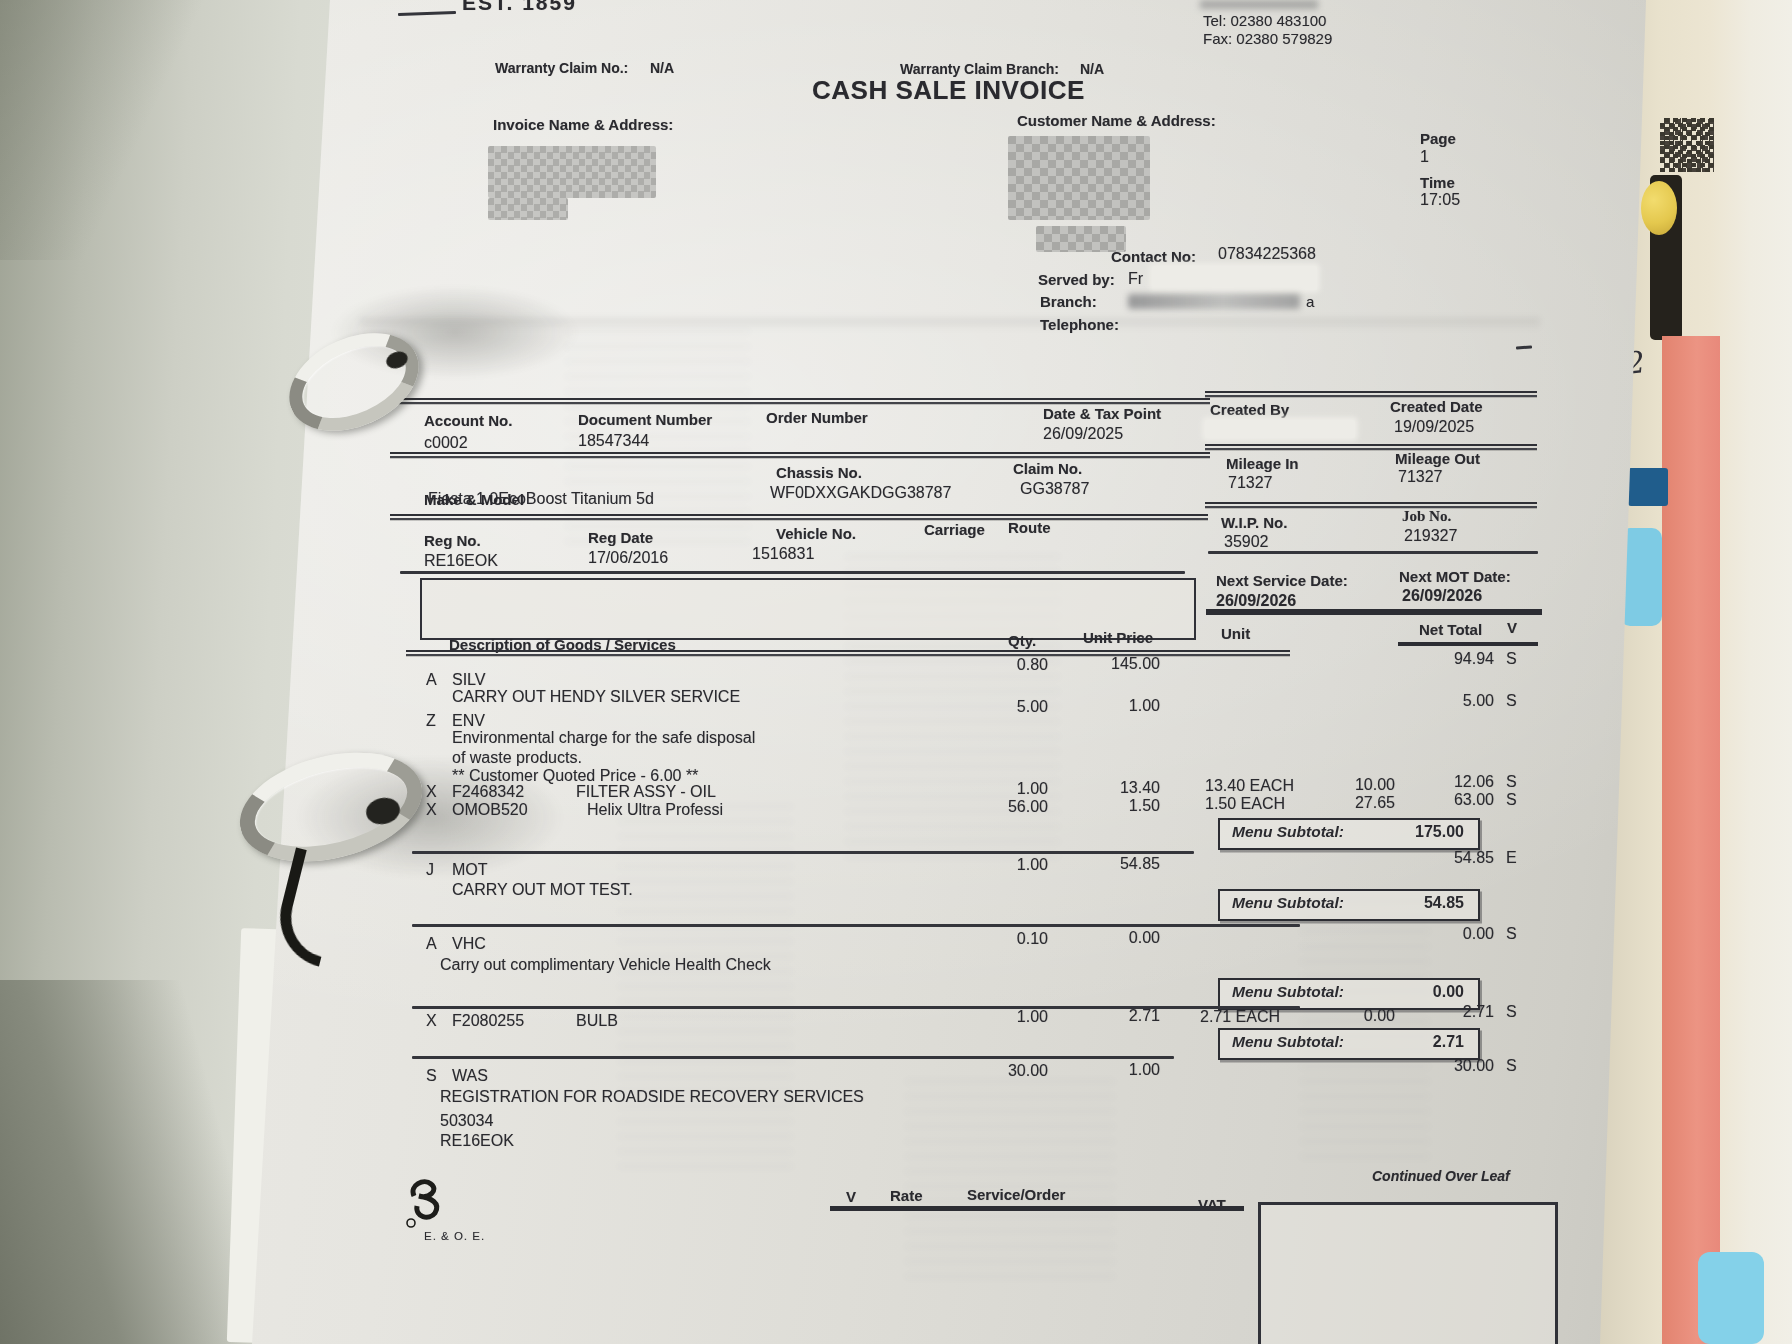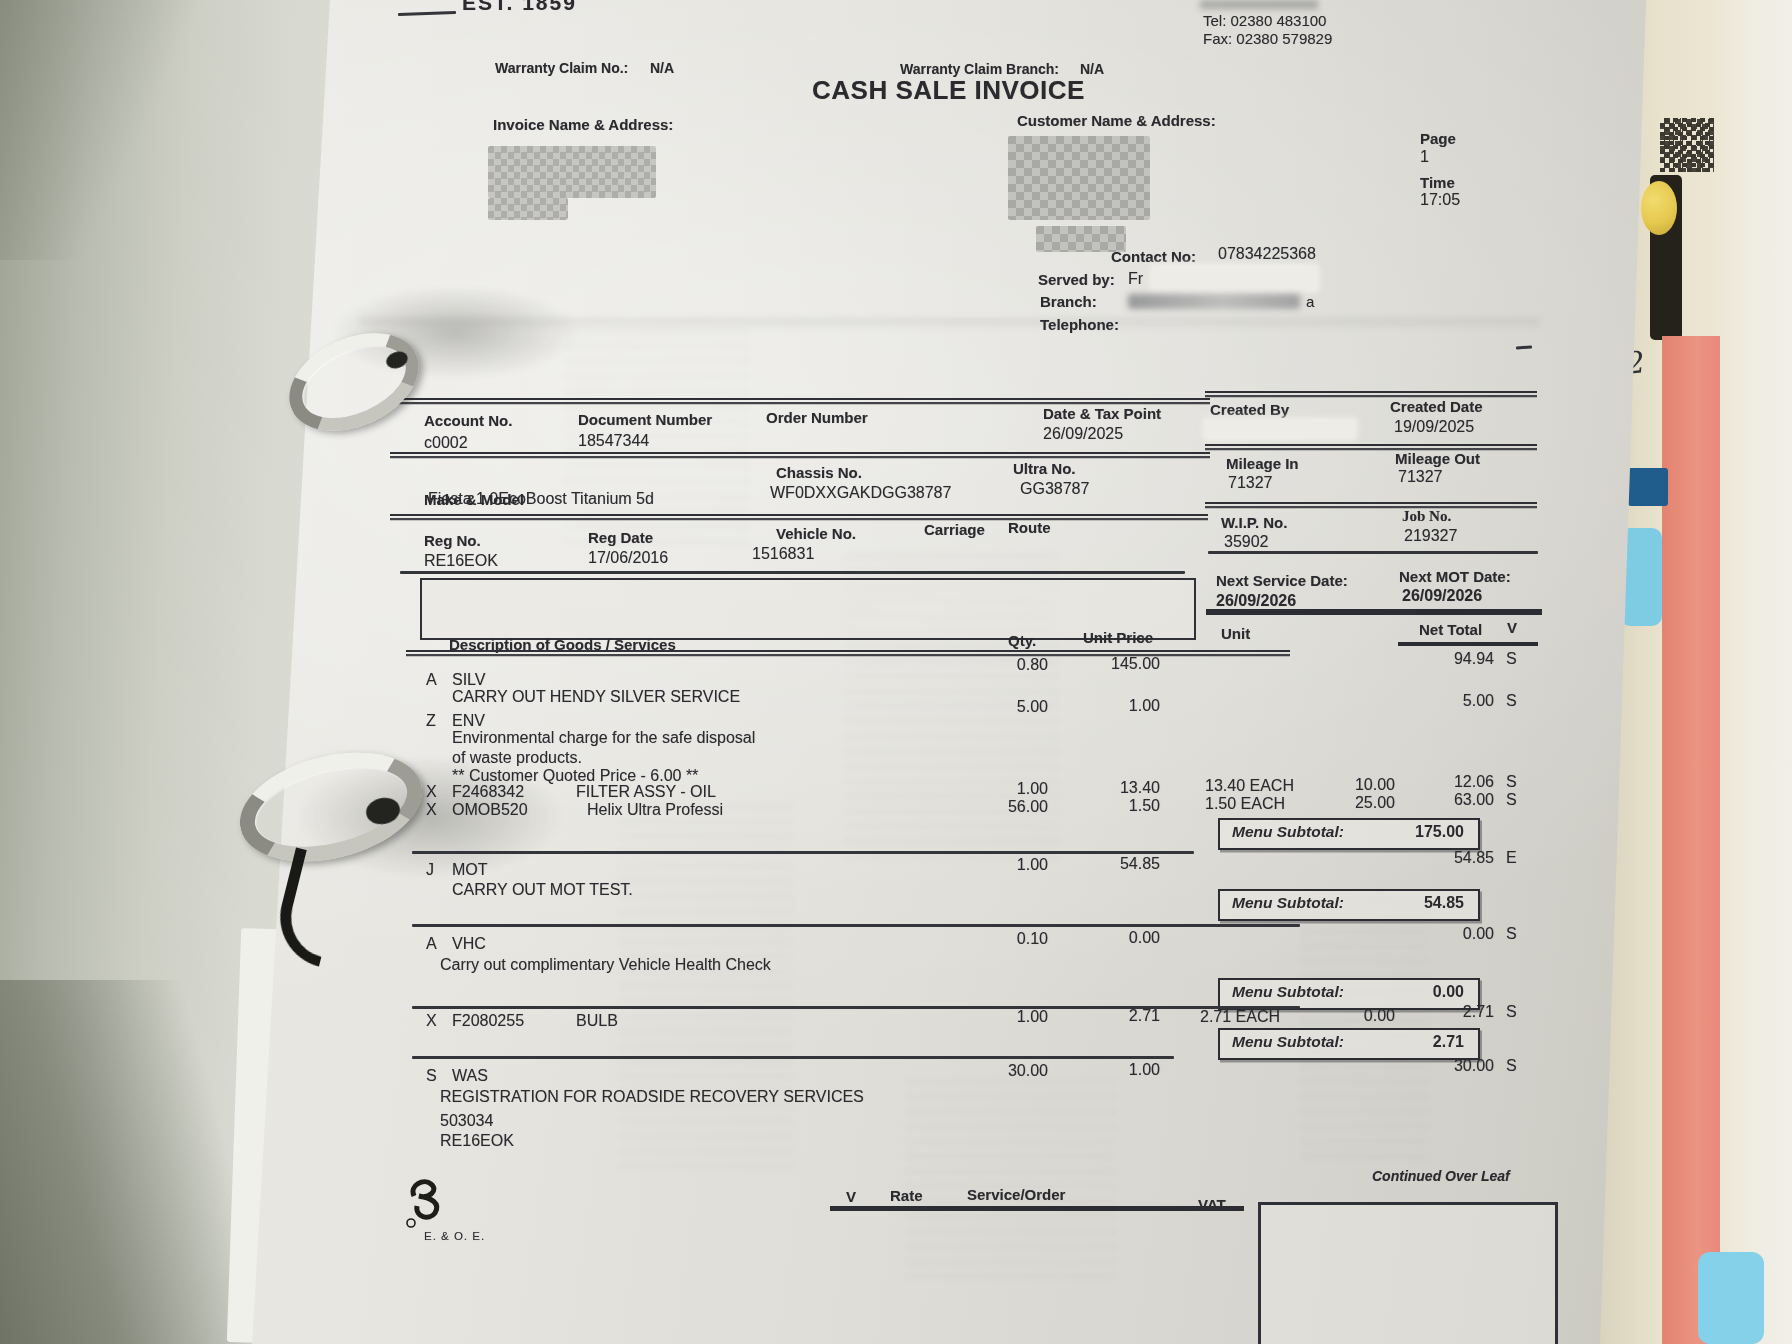--- a/index.html
+++ b/index.html
@@ -127,21 +127,21 @@
     <div class="t fs16" style="left:578px;top:432px;">18547344</div>
     <div class="t fs16" style="left:1043px;top:425px;">26/09/2025</div>
     <div class="wred" style="left:1205px;top:420px;width:150px;height:18px;"></div>
     <div class="t fs16" style="left:1394px;top:418px;">19/09/2025</div>
 
     <div class="ruled" style="left:390px;top:452px;width:820px;"></div>
     <div class="ruled" style="left:1205px;top:444px;width:332px;"></div>
 
     <div class="t b fs15" style="left:424px;top:491px;">Make &amp; Model</div>
     <div class="t b fs15" style="left:776px;top:464px;">Chassis No.</div>
-    <div class="t b fs15" style="left:1013px;top:460px;">Ultra No.</div>
+    <div class="t b fs15" style="left:1013px;top:460px;">Claim No.</div>
     <div class="t b fs15" style="left:1226px;top:455px;">Mileage In</div>
     <div class="t b fs15" style="left:1395px;top:450px;">Mileage Out</div>
 
     <div class="t fs16" style="left:428px;top:490px;">Fiesta 1.0EcoBoost Titanium 5d</div>
     <div class="t fs16" style="left:770px;top:484px;">WF0DXXGAKDGG38787</div>
     <div class="t fs16" style="left:1020px;top:480px;">GG38787</div>
     <div class="t fs16" style="left:1228px;top:474px;">71327</div>
     <div class="t fs16" style="left:1398px;top:468px;">71327</div>
 
     <div class="ruled" style="left:390px;top:514px;width:818px;"></div>
@@ -208,21 +208,21 @@
     <div class="t fs16 r" style="left:1315px;top:776px;width:80px;">10.00</div>
     <div class="t fs16 r" style="left:1394px;top:773px;width:100px;">12.06</div>
     <div class="t fs16" style="left:1506px;top:773px;">S</div>
 
     <div class="t fs16" style="left:426px;top:801px;">X</div>
     <div class="t fs16" style="left:452px;top:801px;text-align:right;">OMOB520</div>
     <div class="t fs16" style="left:587px;top:801px;">Helix Ultra Professi</div>
     <div class="t fs16 r" style="left:968px;top:798px;width:80px;">56.00</div>
     <div class="t fs16 r" style="left:1060px;top:797px;width:100px;">1.50</div>
     <div class="t fs16" style="left:1205px;top:795px;">1.50 EACH</div>
-    <div class="t fs16 r" style="left:1315px;top:794px;width:80px;">25.00</div>
+    <div class="t fs16 r" style="left:1315px;top:794px;width:80px;">27.65</div>
     <div class="t fs16 r" style="left:1394px;top:791px;width:100px;">63.00</div>
     <div class="t fs16" style="left:1506px;top:791px;">S</div>
 
     <div class="stbox" style="left:1218px;top:818px;">
       <span class="stl">Menu Subtotal:</span>
       <span class="stv">175.00</span>
     </div>
     <div class="rule" style="left:412px;top:851px;width:782px;"></div>
 
     <div class="t fs16" style="left:426px;top:861px;">J</div>

